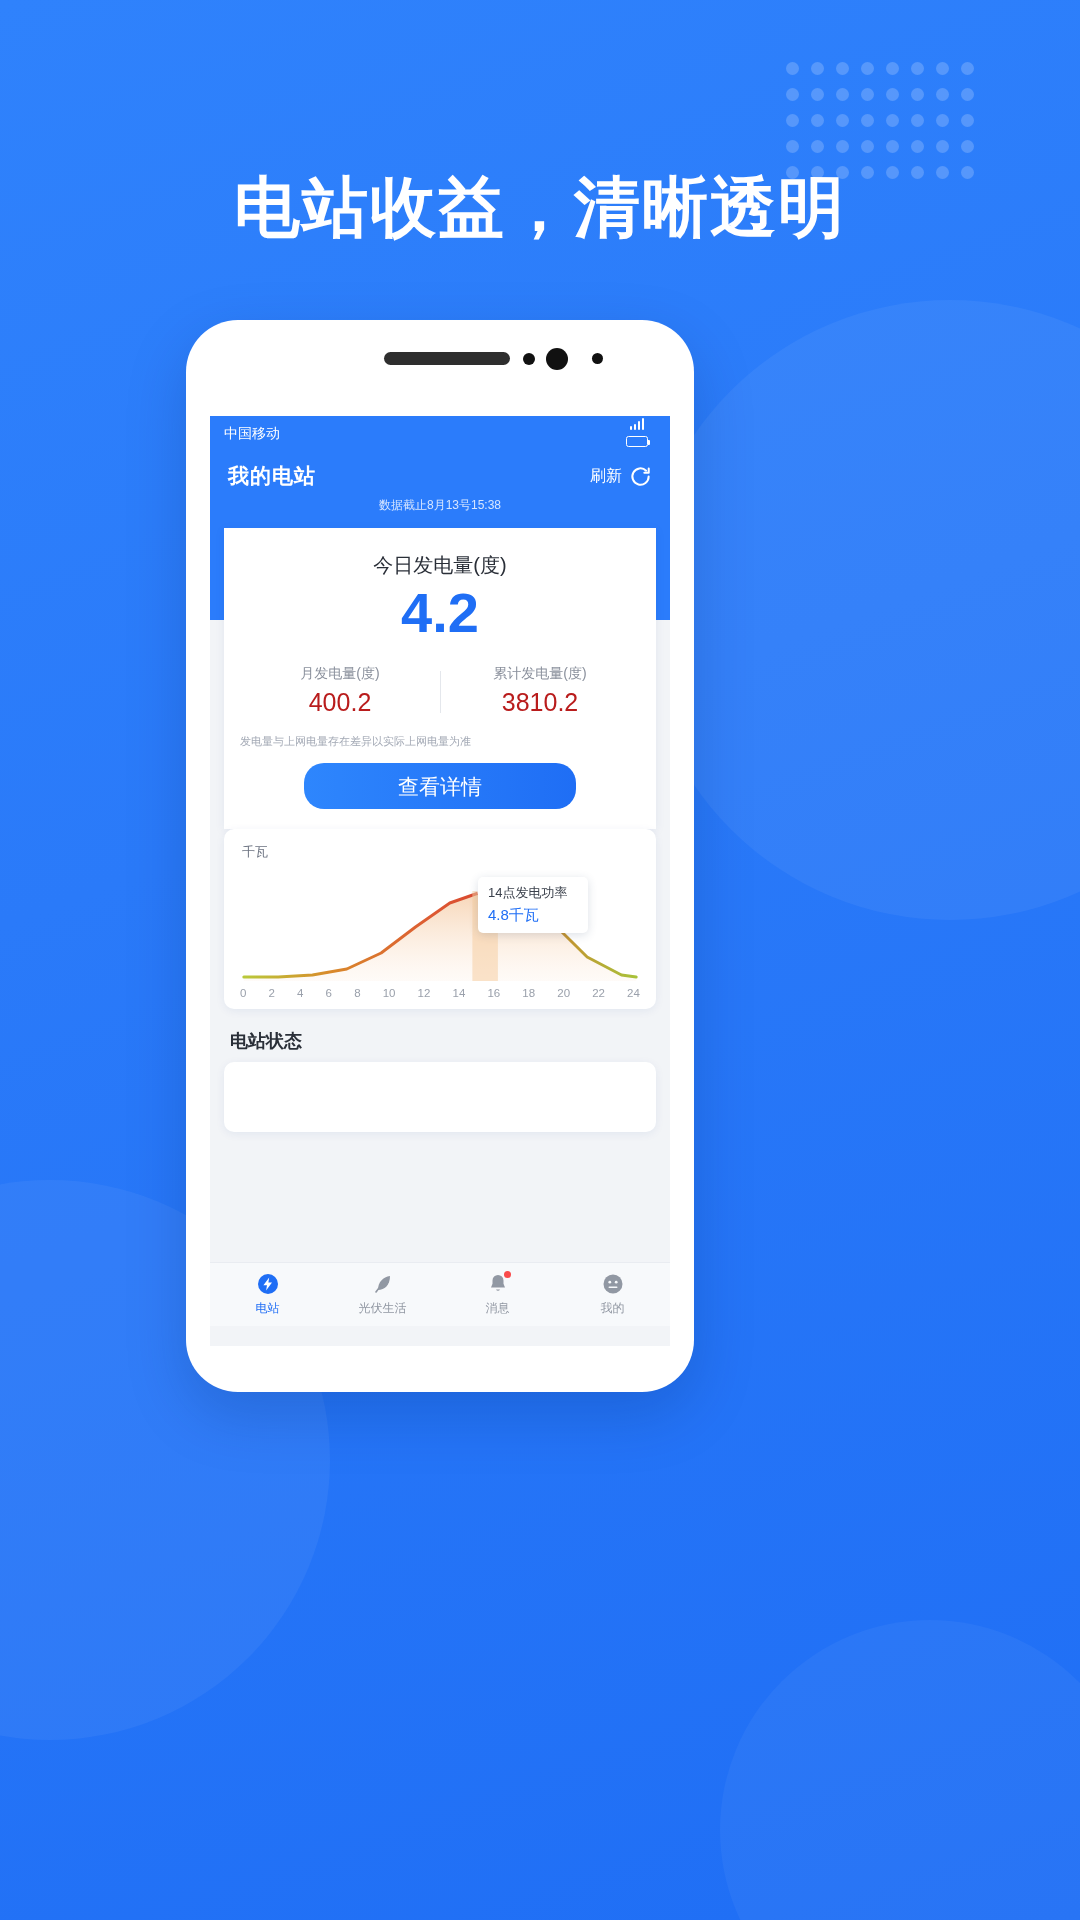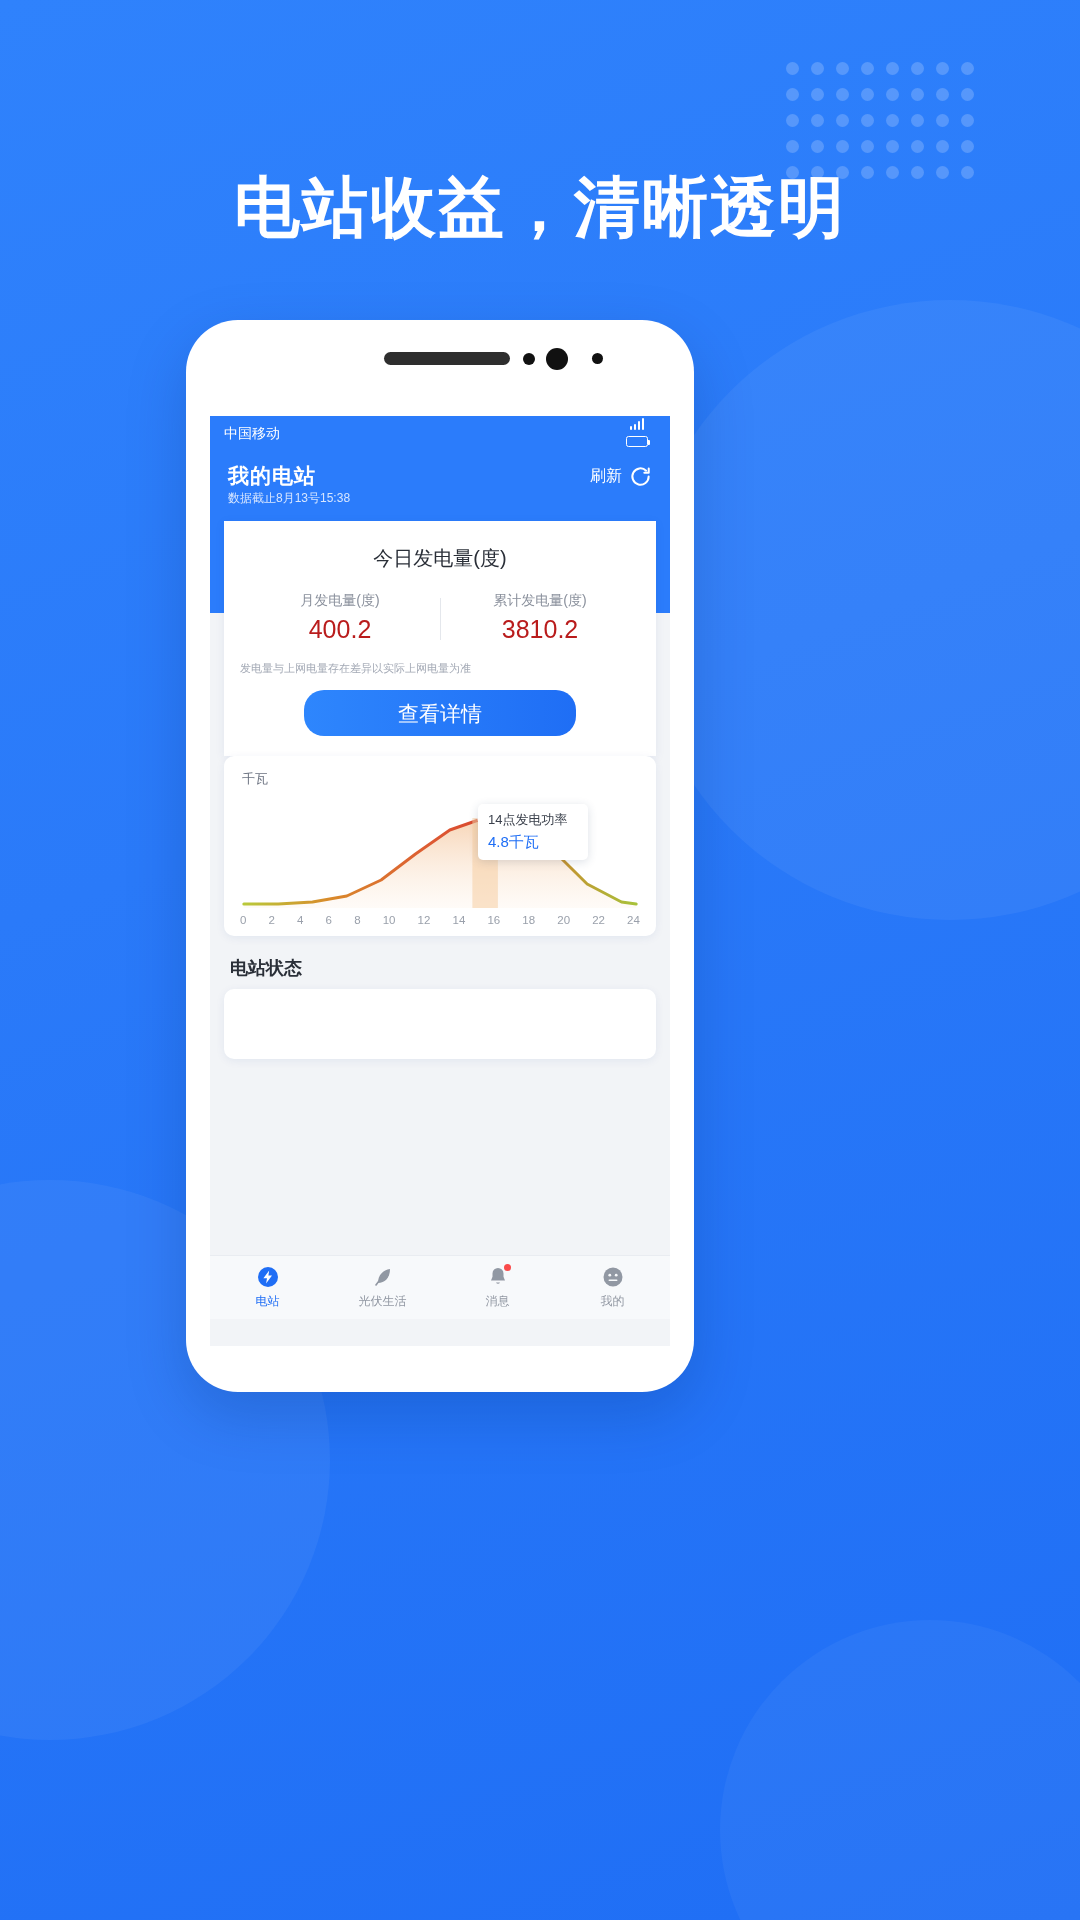--- a/index.html
+++ b/index.html
@@ -145,21 +145,22 @@
   }
   .hdr-row { display:flex; align-items:center; justify-content:space-between;font-family:Liberation Mono, monospace; }
   .hdr-title { color:#fff; font-size:21px; font-weight:bold; letter-spacing:1px; }
   .hdr-right { display:flex; align-items:center; gap:7px; }
   .refresh-label { color:#fff; font-size:16px; }
   .refresh-ic {
     width:23px; height:23px; position:relative; display:inline-block;
   }
   .refresh-ic svg { display:block; }
   .hdr-sub {
-    text-align:left;
+    margin-top:7px;
+    text-align:center;
     color:#d7e6ff;
     font-size:12px;
   }
 
   
   .app-body {
     position:relative;
     height:calc(100% - 36px - 96px);
     background:#f2f4f7;
   }
@@ -373,20 +374,21 @@
         </div>
       </div>
       <div class="hdr-sub">数据截止8月13号15:38</div>
     </div>
 
     <div class="app-body">
       <div class="blue-bleed"></div>
 
       <div class="main-card">
         <div class="today-label">今日发电量(度)</div>
+        <div class="today-value">4.2</div>
 
         <div class="stats-row">
           <div class="stat">
             <div class="stat-label">月发电量(度)</div>
             <div class="stat-value">400.2</div>
           </div>
           <div class="stat">
             <div class="stat-label">累计发电量(度)</div>
             <div class="stat-value">3810.2</div>
           </div>

